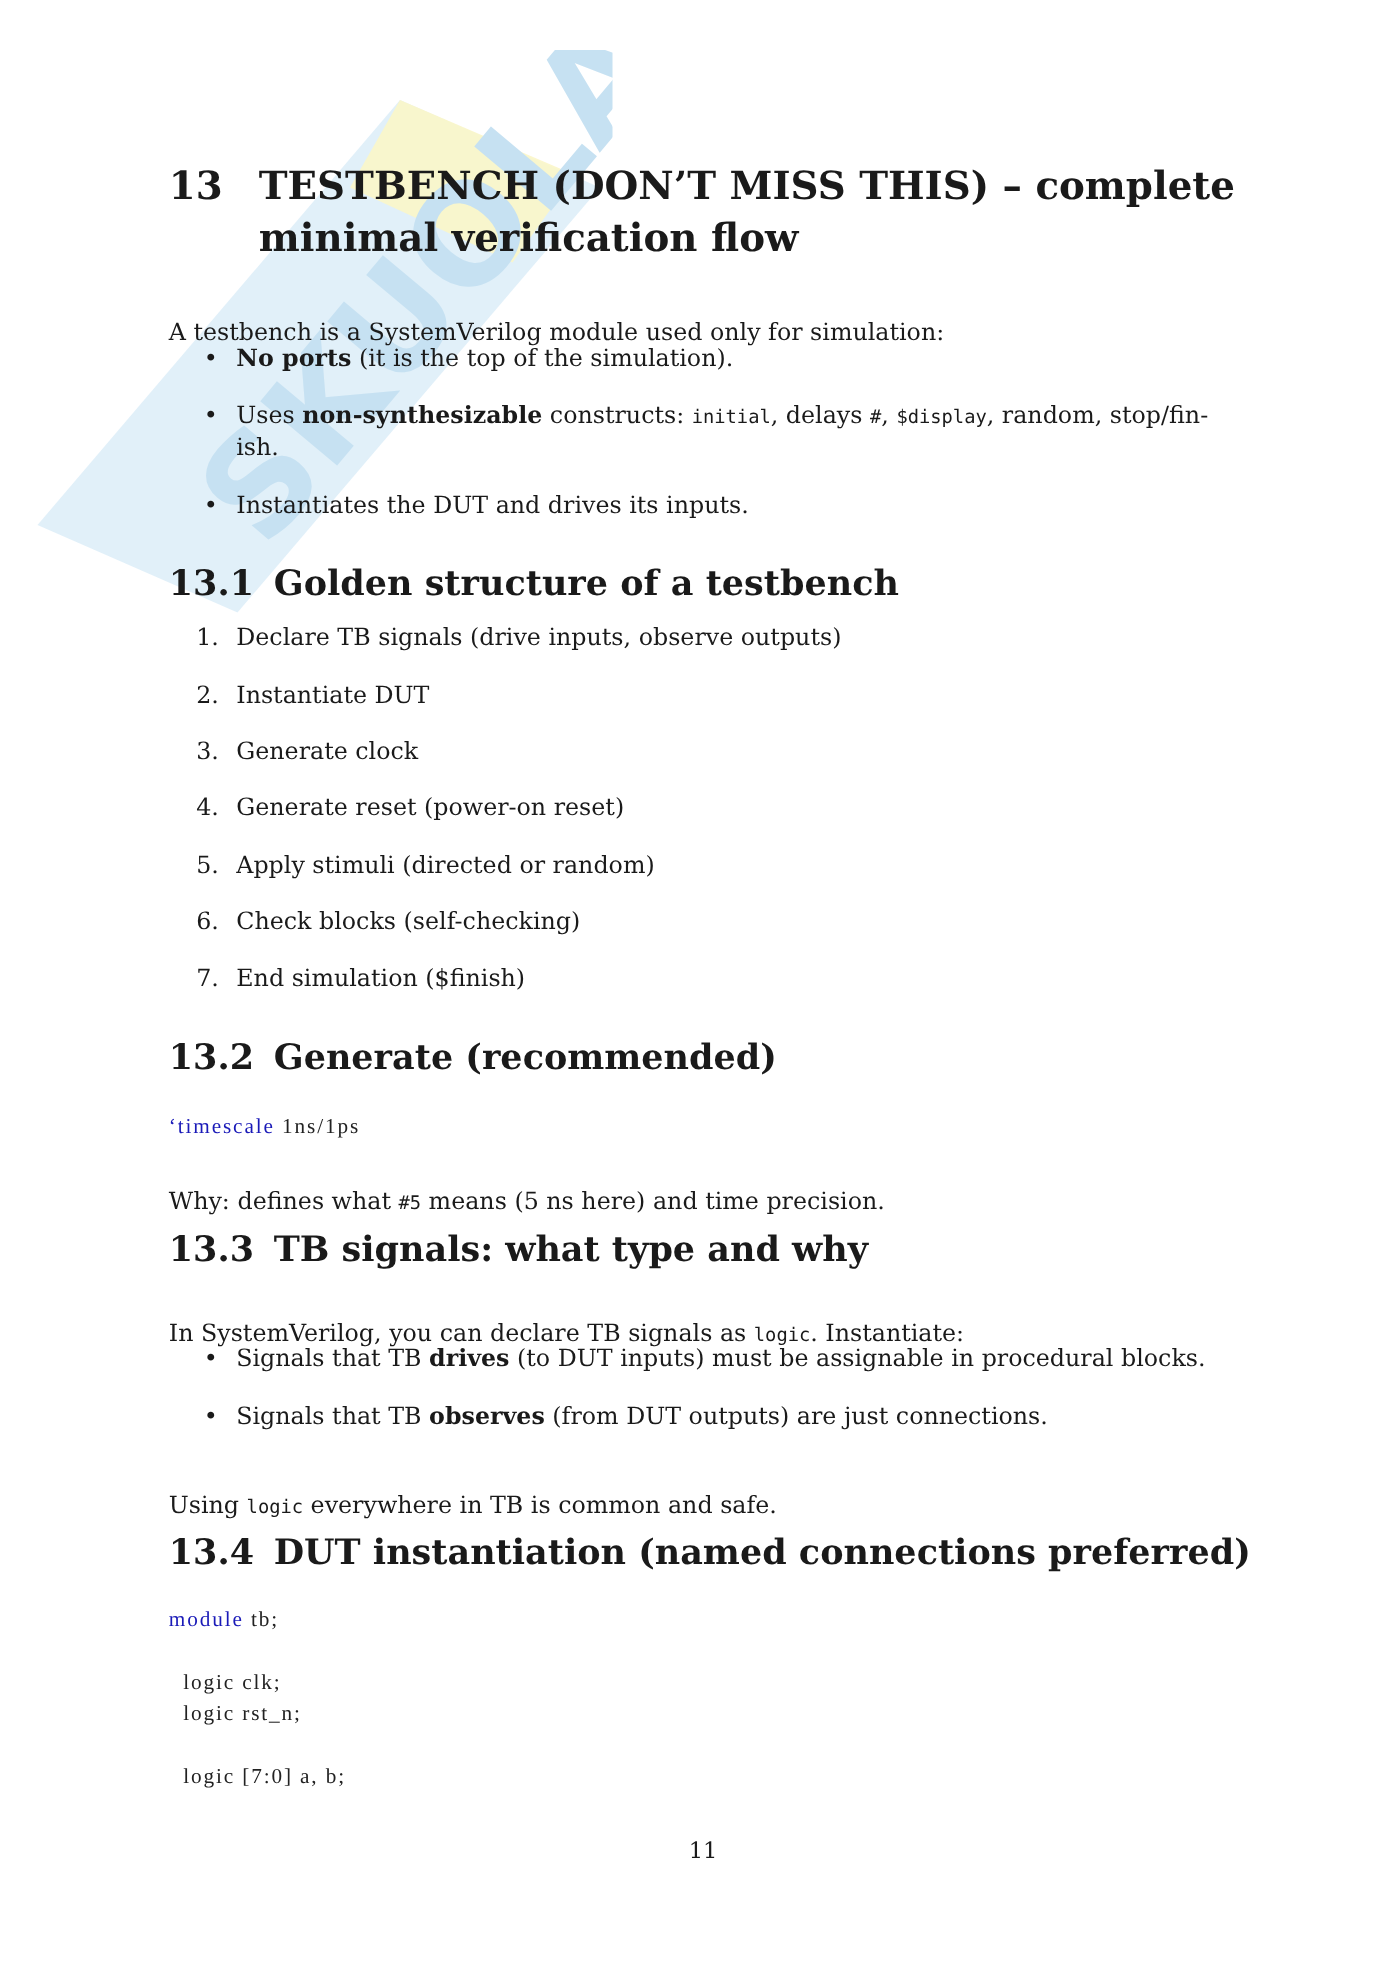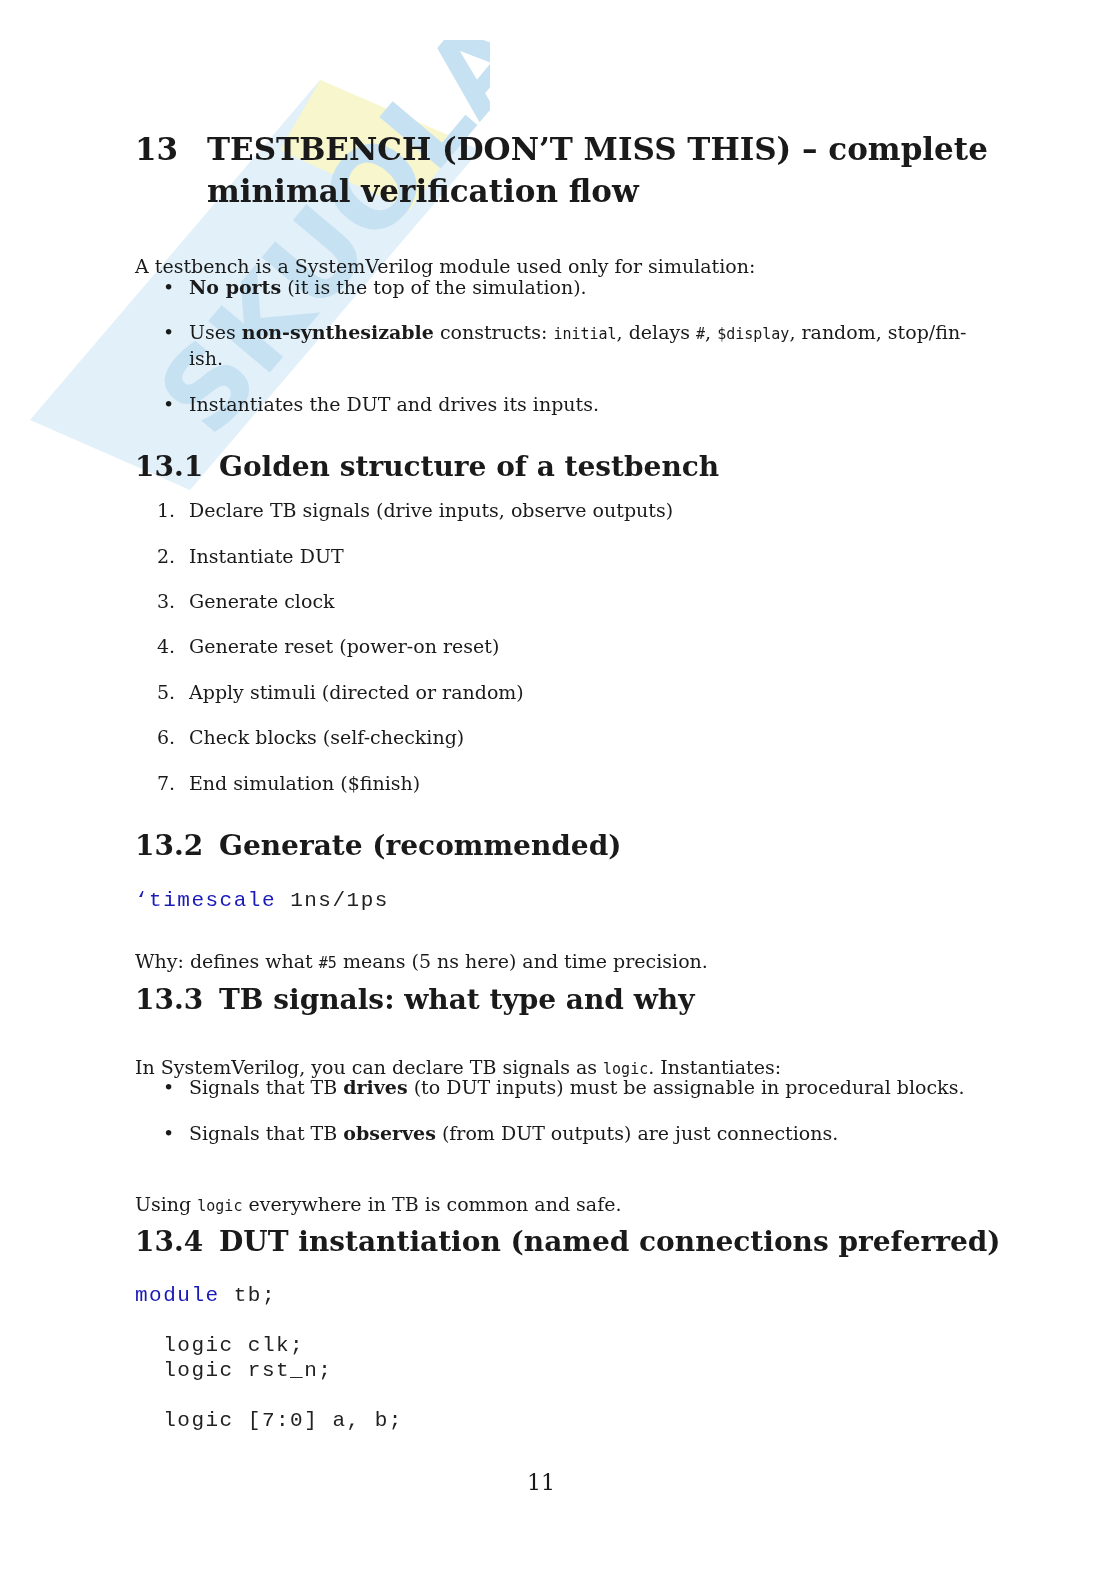--- a/index.html
+++ b/index.html
@@ -12,24 +12,24 @@
   .h1 .txt { position: absolute; left: 72px; width: 790px; }
   .h2 { position: absolute; left: 0; font-weight: bold; font-size: 28px; line-height: 30px; white-space: nowrap; }
   .h2 .num { display: inline-block; width: 84px; }
   .p { position: absolute; left: 0; font-size: 19px; line-height: 26px; white-space: nowrap; margin-top: 25px; }
   .li { position: absolute; left: 28px; font-size: 19px; line-height: 26px; width: 830px; }
   .li .mark { position: absolute; left: 0; width: 26px; text-align: left; }
   .li .body { position: absolute; left: 26px; width: 806px; }
   .oli .mark { left: -6px; width: 28px; }
   b { font-weight: bold; }
   .tt { font-family: "DejaVu Sans Mono", "Liberation Mono", monospace; font-size: 15px; }
-  .code { position: absolute; left: 0; font-family: Liberation Mono, monospace;
-          font-size: 21px; line-height: 25px; letter-spacing: 1.5px; white-space: pre; color: #222; }
+  .code { position: absolute; left: 0; font-family: Liberation Serif, serif;
+          font-size: 17px; line-height: 25px; letter-spacing: 1.5px; white-space: pre; color: #222; }
   .kw { color: #1a1ab8; }
-  .pageno { position: absolute; left: 392px; top: 1470px; font-size: 22px; }
+  .pageno { position: absolute; left: 416px; top: 1470px; font-size: 18px; }
 </style>
 </head>
 <body>
 
 <svg class="watermark" viewBox="0 0 470 470">
   <polygon points="10,380 300,40 460,110 170,450" fill="#dcedf8" opacity="0.85"></polygon>
   <polygon points="300,40 440,100 390,170 260,110" fill="#fbf6c8" opacity="0.9"></polygon>
   <text x="80" y="360" transform="rotate(-50 180 260)" font-size="110" font-weight="bold" fill="#c6e1f2" font-family="DejaVu Sans, sans-serif">SKUOLA.net</text>
 </svg>
 
@@ -93,21 +93,21 @@
 
   <div class="h2" style="top:831px">
     <span class="num">13.2</span><span>Generate (recommended)</span>
   </div>
   <div class="code" style="top:888px"><span class="kw">‘timescale</span><span> 1ns/1ps</span></div>
   <div class="p" style="top:923px"><span>Why: defines what </span><span class="tt">#5</span><span> means (5 ns here) and time precision.</span></div>
 
   <div class="h2" style="top:985px">
     <span class="num">13.3</span><span>TB signals: what type and why</span>
   </div>
-  <div class="p" style="top:1029px"><span>In SystemVerilog, you can declare TB signals as </span><span class="tt">logic</span><span>. Instantiates:</span></div>
+  <div class="p" style="top:1029px"><span>In SystemVerilog, you can declare TB signals as </span><span class="tt">logic</span><span>. Instantiate:</span></div>
 
   <div class="li" style="top:1074px">
     <span class="mark">•</span>
     <span class="body" style="white-space:nowrap"><span>Signals that TB </span><b>drives</b><span> (to DUT inputs) must be assignable in procedural blocks.</span></span>
   </div>
   <div class="li" style="top:1120px">
     <span class="mark">•</span>
     <span class="body" style="white-space:nowrap"><span>Signals that TB </span><b>observes</b><span> (from DUT outputs) are just connections.</span></span>
   </div>
 

